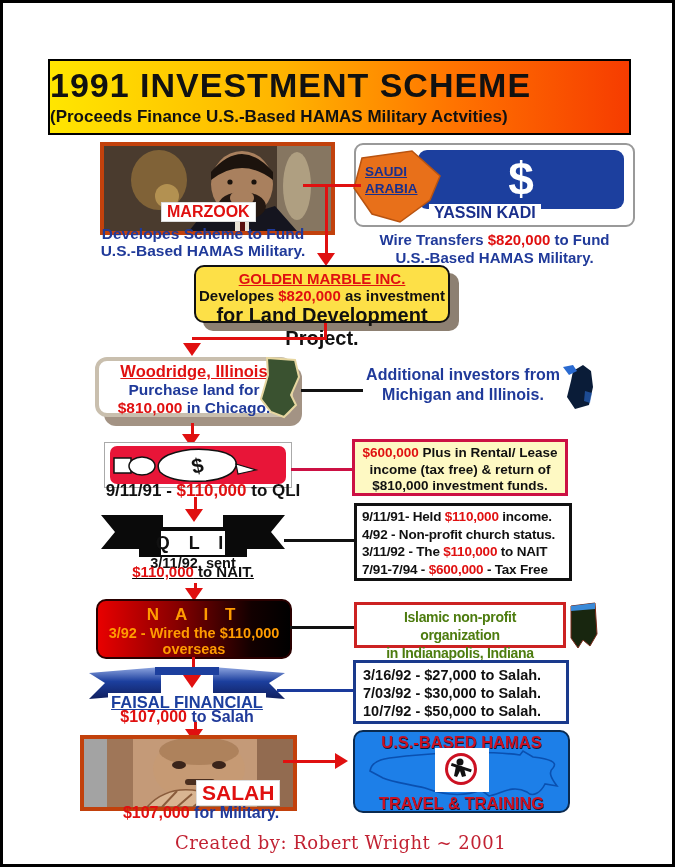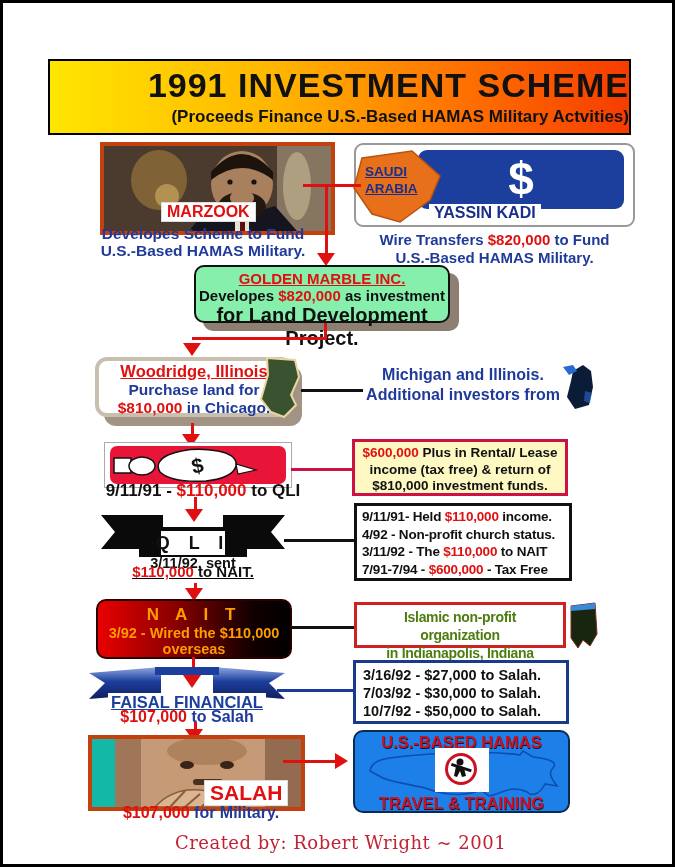--- a/index.html
+++ b/index.html
@@ -7,29 +7,29 @@
         box-sizing:border-box;overflow:hidden;font-family:"Liberation Sans",sans-serif;}
   .abs{position:absolute;}
   .b{font-weight:bold;}
   .red{color:#e01010;}
   .blue{color:#203a9a;}
   .blk{color:#111;}
   .ctr{text-align:center;}
   
   .banner{left:45px;top:56px;width:583px;height:76px;border:2px solid #000;
           background:linear-gradient(90deg,#ffe600 0%,#ffb400 40%,#ff7300 70%,#f63c00 100%);
-          box-sizing:border-box;text-align:right;}
+          box-sizing:border-box;text-align:left;}
   .banner-title{margin-top:5px;font-size:34px;font-weight:bold;color:#111;letter-spacing:1px;}
   .banner-sub{font-size:17px;font-weight:bold;color:#111;margin-top:2px;}
   
   .photo{border:4px solid #c2410c;overflow:hidden;background:#4a3b2e;padding-left:23px;}
   .name-tag{position:absolute;background:#fff;color:#e01010;font-weight:bold;
             padding:0 5px;border:1px solid #ddd;}
   
-  .gold-box{left:191px;top:262px;width:256px;height:58px;background:#86efac;border:2px solid #111;
+  .gold-box{left:191px;top:262px;width:256px;height:58px;background:#fde047;border:2px solid #111;
             border-radius:10px;box-shadow:9px 8px 0 #8d8072;text-align:center;padding-top:3px;box-sizing:border-box;}
   .wood-box{left:92px;top:354px;width:198px;height:60px;background:#fff;border:4px solid #c9bfae;
             border-radius:12px;box-shadow:9px 9px 0 #a39384;box-sizing:border-box;text-align:center;}
   .rental-box{left:349px;top:436px;width:216px;height:57px;border:3px solid #cc1144;background:#fef9c3;
               box-sizing:border-box;text-align:center;font-size:13.5px;font-weight:bold;line-height:16.5px;padding-top:3px;}
   .qli-details{left:351px;top:500px;width:218px;height:78px;border:3px solid #111;background:#fff;
                box-sizing:border-box;font-size:13.5px;font-weight:bold;line-height:17.5px;padding:2px 5px;letter-spacing:-0.2px;}
   .nait-box{left:93px;top:596px;width:196px;height:60px;border-radius:10px;border:2px solid #2a0000;
             background:linear-gradient(90deg,#e80000 0%,#8a0000 40%,#120000 80%,#000 100%);
             box-sizing:border-box;text-align:center;color:#ff9c00;}
@@ -120,22 +120,22 @@
     <div class="b red" style="font-size:16.5px;text-decoration:underline;margin-top:1px;">Woodridge, Illinois</div>
     <div class="b blue" style="font-size:15.5px;">Purchase land for</div>
     <div class="b" style="font-size:15.5px;"><span class="red">$810,000</span><span class="blue"> in Chicago.</span></div>
   </div>
   <svg class="abs" style="left:250px;top:352px;" width="50" height="66">
     <polygon points="14,3 42,5 46,22 38,40 43,50 31,62 18,57 8,44 15,20" fill="#3a5230" stroke="#e6d6a0" stroke-width="2"></polygon>
   </svg>
 
   <div class="ln ln-blk" style="left:298px;top:386px;width:62px;height:3px;"></div>
   <div class="abs ctr b blue" style="left:360px;top:362px;width:200px;font-size:16px;line-height:20px;">
+    <div>Additional investors from</div>
     <div>Michigan and Illinois.</div>
-    <div>Additional investors from</div>
   </div>
   <svg class="abs" style="left:556px;top:360px;" width="38" height="48">
     <polygon points="14,8 24,2 32,8 34,24 30,42 16,46 8,34 12,18" fill="#0a1c38"></polygon>
     <polygon points="4,4 14,2 18,8 10,12" fill="#2a6ad0"></polygon>
     <polygon points="26,28 33,30 31,40 25,38" fill="#2a6ad0" opacity="0.6"></polygon>
   </svg>
 
   <div class="ln" style="left:188px;top:420px;width:3px;height:13px;"></div>
   <div class="ah-d" style="left:179px;top:431px;"></div>
 
@@ -236,21 +236,21 @@
 
   <div class="abs faisal-details">
     <div>3/16/92 - $27,000 to Salah.</div>
     <div>7/03/92 - $30,000 to Salah.</div>
     <div>10/7/92 - $50,000 to Salah.</div>
   </div>
 
   <div class="ln" style="left:191px;top:719px;width:3px;height:9px;"></div>
   <div class="ah-d" style="left:182px;top:726px;"></div>
 
-  <div class="abs photo" style="left:85px;top:732px;width:186px;height:68px;background:#14b8a6;">
+  <div class="abs photo" style="left:77px;top:732px;width:186px;height:68px;background:#a3a3a3;">
     <svg width="186" height="68">
       <rect width="186" height="68" fill="#c49a78"></rect>
       <rect x="150" y="0" width="36" height="68" fill="#6a4530" opacity="0.55"></rect>
       <rect x="0" y="0" width="26" height="68" fill="#7a5138" opacity="0.5"></rect>
       <ellipse cx="92" cy="30" rx="46" ry="32" fill="#c69a74"></ellipse>
       <ellipse cx="92" cy="12" rx="40" ry="14" fill="#a87c56" opacity="0.8"></ellipse>
       <ellipse cx="72" cy="26" rx="7" ry="4" fill="#3a241a"></ellipse>
       <ellipse cx="112" cy="26" rx="7" ry="4" fill="#3a241a"></ellipse>
       <rect x="78" y="40" width="30" height="6" rx="3" fill="#4a2e1e"></rect>
       <path d="M40,68 Q60,46 92,52 Q120,56 130,68 Z" fill="#d9b592" stroke="#8a5c3c" stroke-width="1.5"></path>

